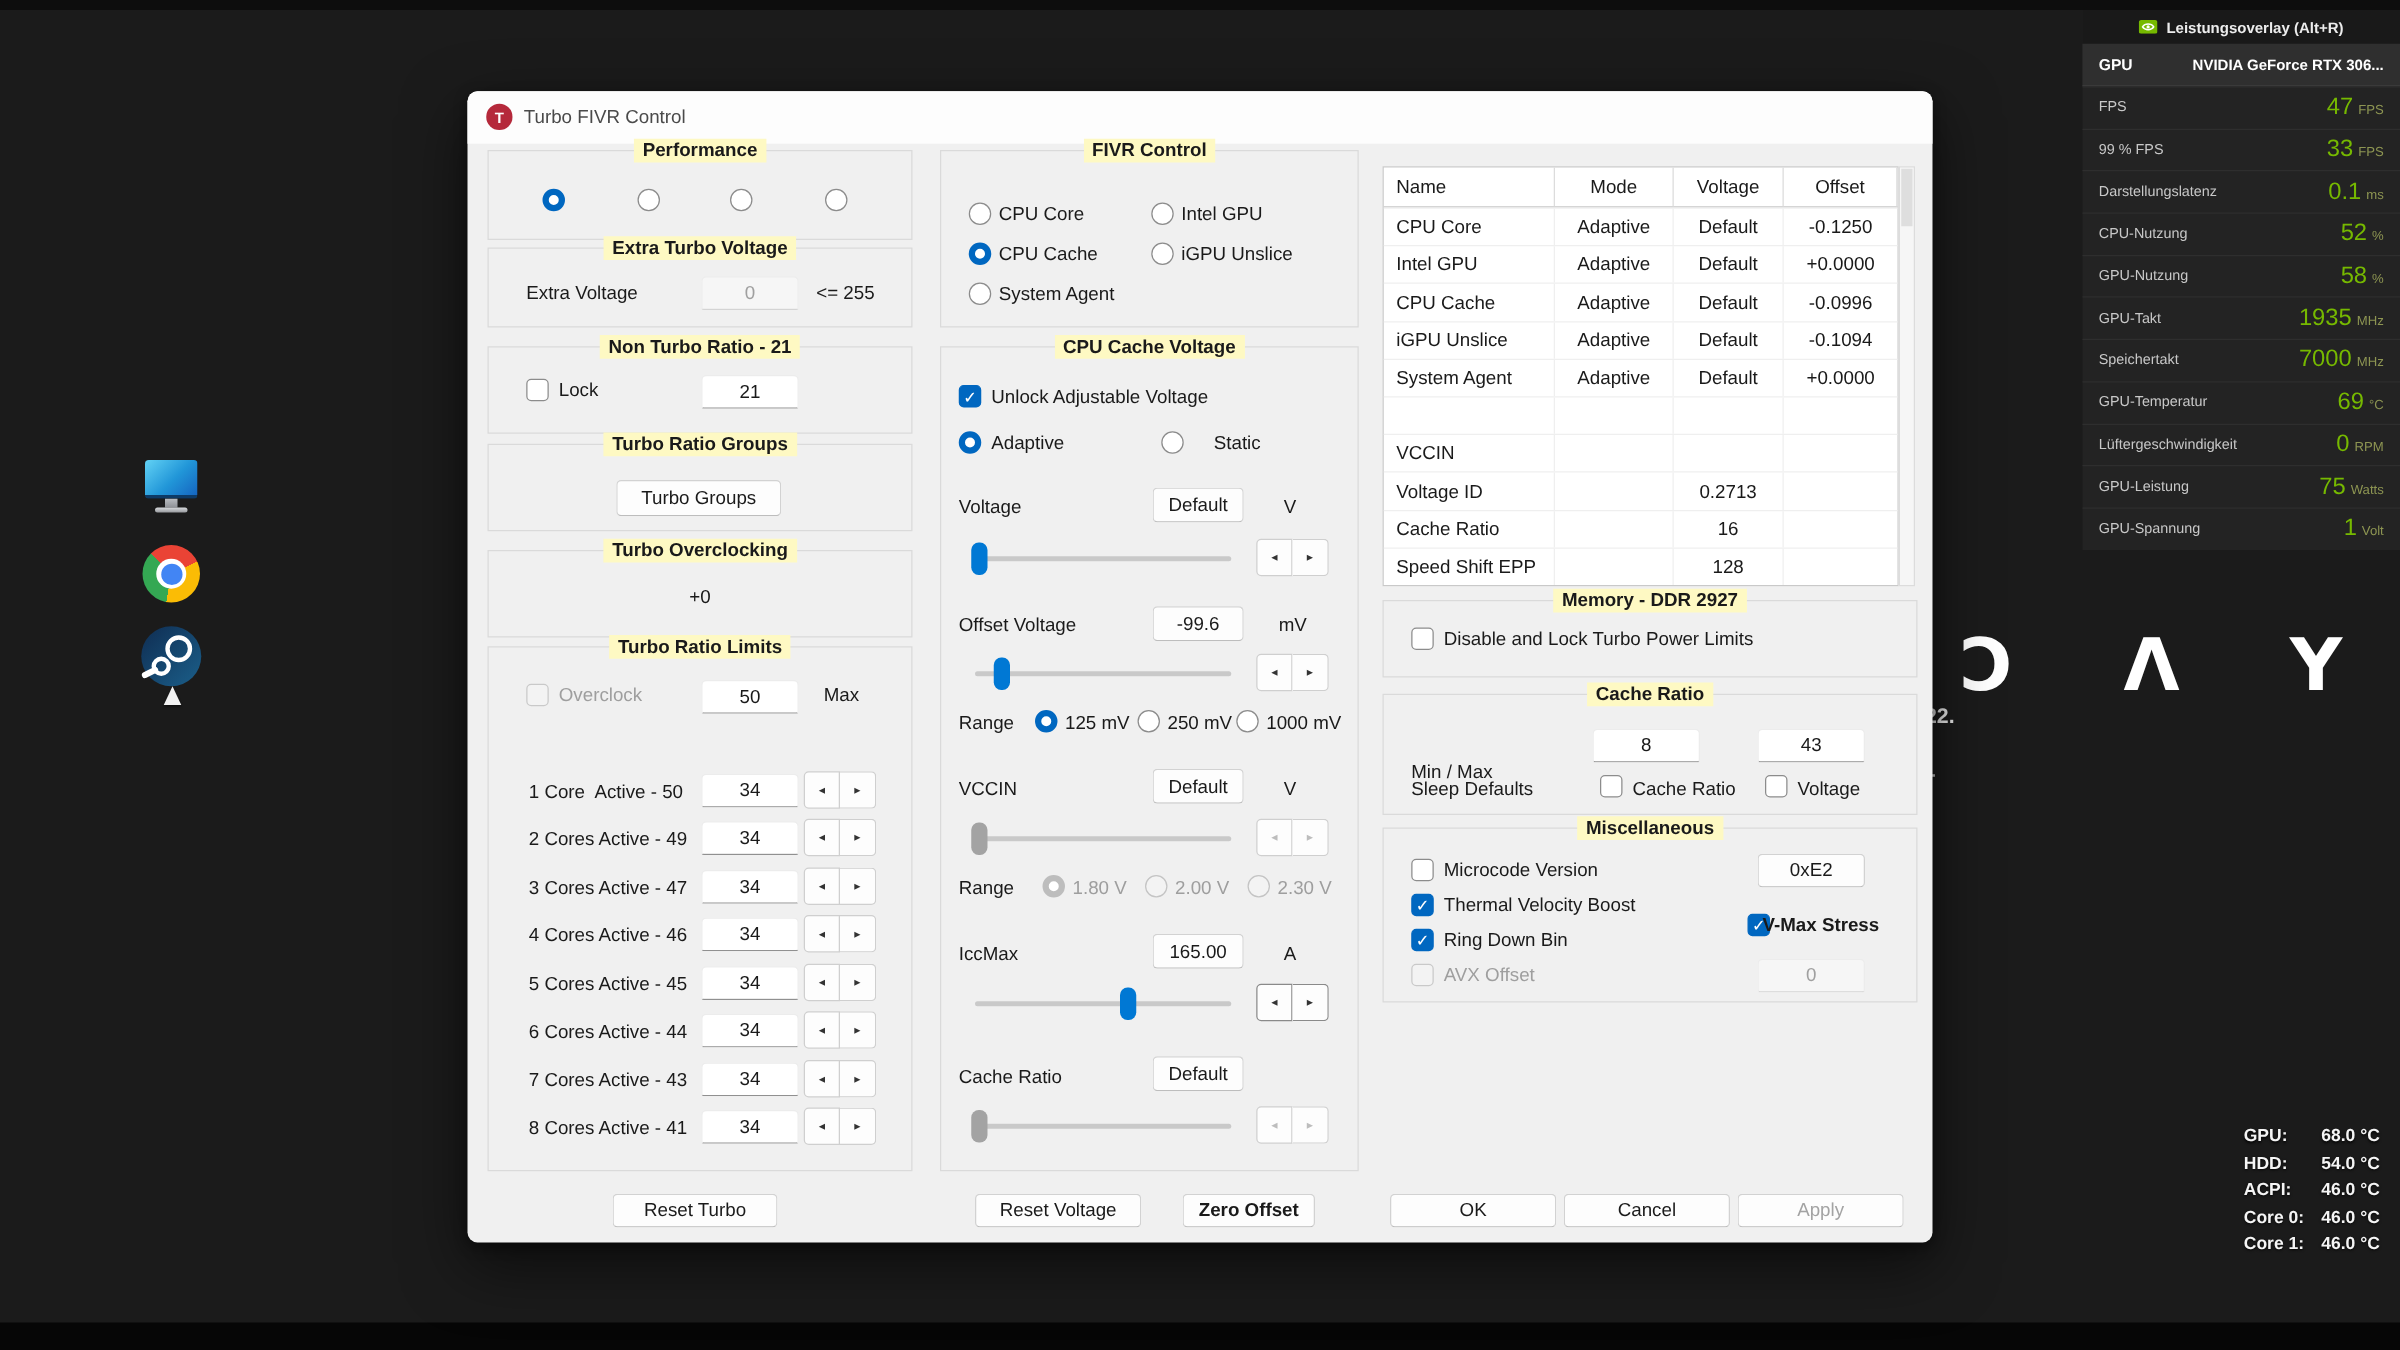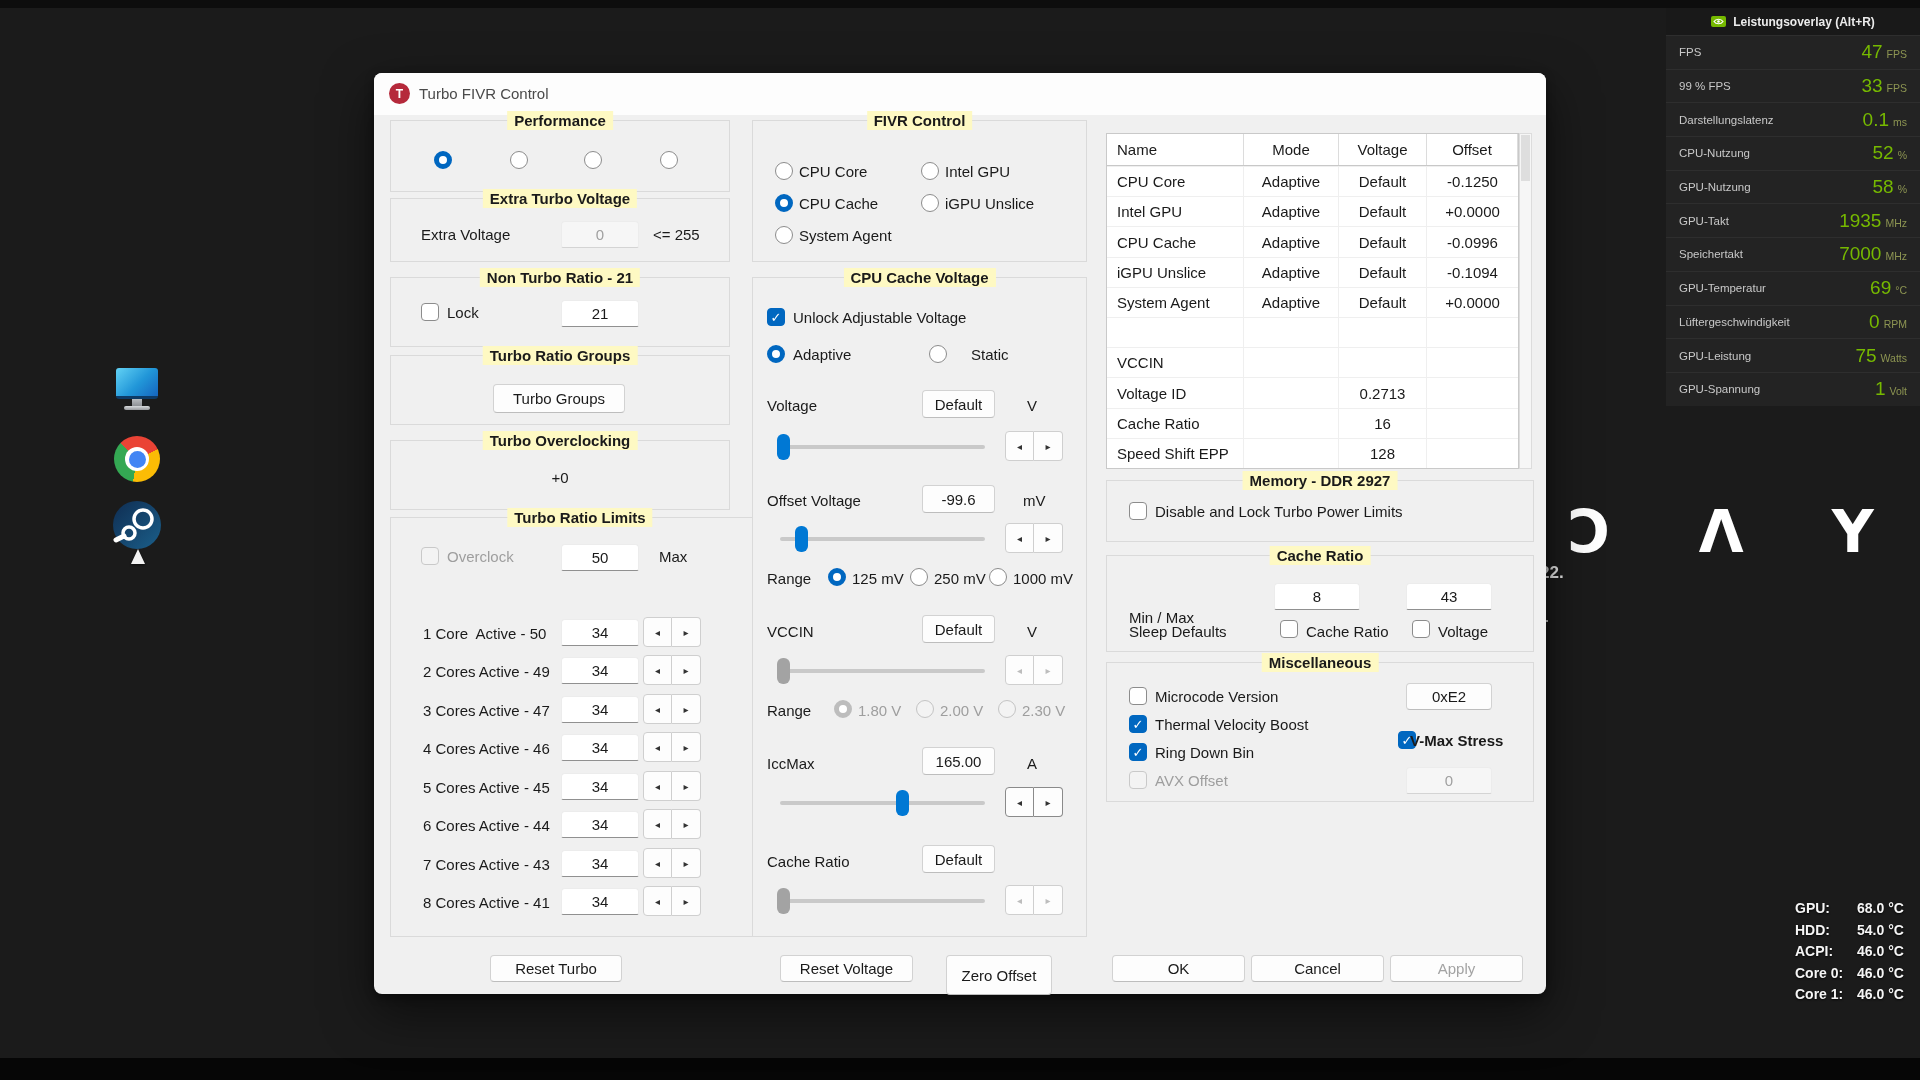--- a/index.html
+++ b/index.html
@@ -162,21 +162,21 @@
     <div class="abs gb" style="left:16px;top:282px;width:338px;height:68px;">
       <span class="gt">Turbo Ratio Groups</span>
       <span class="abs btn" style="left:102px;top:28px;width:132px;height:29px;">Turbo Groups</span>
     </div>
 
     <div class="abs gb" style="left:16px;top:367px;width:338px;height:68px;">
       <span class="gt">Turbo Overclocking</span>
       <span class="abs lbl" style="left:0;top:27px;width:100%;text-align:center;">+0</span>
     </div>
 
-    <div class="abs gb" style="left:16px;top:444px;width:338px;height:418px;padding-left:40px;">
+    <div class="abs gb" style="left:16px;top:444px;width:338px;height:418px;">
       <span class="gt">Turbo Ratio Limits</span>
       <span class="abs cb disc" style="left:30px;top:29px;"></span>
       <span class="abs lbl dis" style="left:56px;top:29px;">Overclock</span>
       <span class="abs field" style="left:170px;top:26px;width:78px;height:27px;">50</span>
       <span class="abs lbl" style="left:268px;top:29px;">Max</span>
       <div class="abs" id="limits-rows" style="left:0;top:0;width:100%;height:100%;">
   <div class="lrow" style="top: 101px;">
     <span class="lbl rl">1 Core  Active - 50</span>
     <span class="field rv">34</span>
     <span class="spin rs">
@@ -335,21 +335,21 @@
       <span class="abs btn" style="left:169px;top:567px;width:73px;height:28px;">Default</span>
       <span class="abs track" style="left:27px;top:621px;width:205px;"></span>
       <span class="abs thumb g" style="left:24px;top:610px;"></span>
       <span class="abs spin diss" style="left:252px;top:607px;">
           <span class="sb">◂</span>
           <span class="sb">▸</span>
         </span>
     </div>
 
     <div class="abs btn" style="left:406px;top:882px;width:133px;height:27px;">Reset Voltage</div>
-    <div class="abs btn" style="left:572px;top:882px;width:106px;height:40px;">Zero Offset</div>
+    <div class="abs btn" style="left:572px;top:882px;width:106px;height:27px;font-weight:bold;">Zero Offset</div>
 
     <div class="abs" id="tbl">
       <div class="trow hd">
         <span class="tc c0">Name</span>
         <span class="tc c1">Mode</span>
         <span class="tc c2">Voltage</span>
         <span class="tc c3">Offset</span>
       </div>
       <div id="tbl-body" style="display:flex;flex-direction:column;flex:1;">
   <div class="trow">
@@ -469,20 +469,24 @@
 
   <div class="abs" id="overlay">
     <div class="ov-head">
       <svg width="15" height="11" viewBox="0 0 15 11">
         <rect x="0" y="0" width="15" height="11" rx="2" fill="#76b900"></rect>
         <path d="M3 5.5 C5 2.5, 10 2.5, 12 5.5 C10 8.5, 5 8.5, 3 5.5 Z" fill="none" stroke="#fff" stroke-width="1.2"></path>
         <circle cx="7.5" cy="5.5" r="1.3" fill="#fff"></circle>
       </svg>
       <span class="t">Leistungsoverlay (Alt+R)</span>
     </div>
+    <div class="ov-gpu">
+      <span class="gl">GPU</span>
+      <span class="gv">NVIDIA GeForce RTX 306...</span>
+    </div>
     <div id="ov-rows">
   <div class="ovr">
     <span class="ovl">FPS</span>
     <span class="ovv">
             <span class="num">47</span>
             <span class="unit">FPS</span>
           </span>
   </div>
 
   <div class="ovr">

